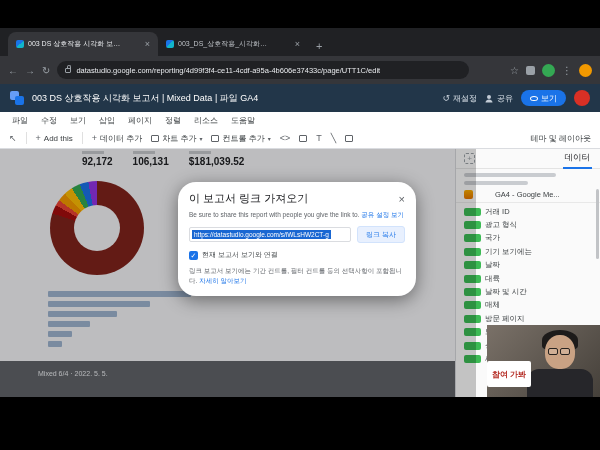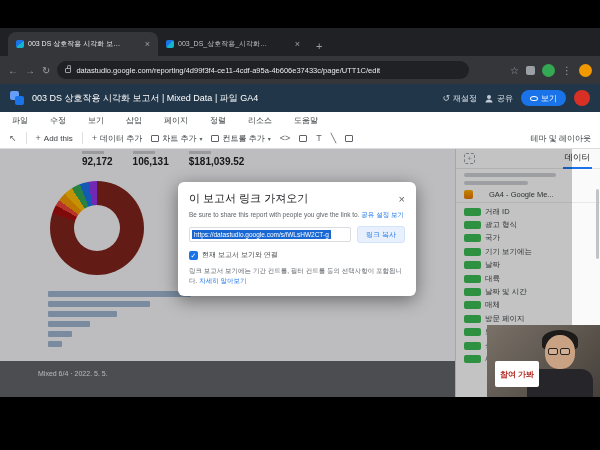--- a/index.html
+++ b/index.html
@@ -37,34 +37,34 @@
   .ds-logo .b { left:5px; top:5px; width:9px; height:9px; background:#1a73e8; }
   .ds-title { font-size:9px; color:#fff; white-space:nowrap; overflow:hidden; }
   .hd-spacer { flex:1; }
   .hd-btn { display:flex; align-items:center; gap:3px; font-size:8px; color:#dbe3ea; }
   .hd-ico { font-size:9px; color:#c3ccd6; }
   .view-btn { height:16px; padding:0 9px; border-radius:9px; background:#1a73e8; color:#fff;
               font-size:8px; display:flex; align-items:center; gap:3px; }
   .eye { width:8px; height:5px; border:1px solid #fff; border-radius:50%; position:relative; }
   .avatar-hd { width:16px; height:16px; border-radius:50%; background:#d93025; }
 
-  .menubar { height:16px; background:#fff; display:flex; align-items:center; gap:22px;
+  .menubar { height:16px; background:#fff; display:flex; align-items:center; gap:13px;
              padding:0 12px; font-size:8px; color:#3c4043; }
   .toolbar { height:21px; background:#fff; border-bottom:1px solid #dadce0; display:flex;
              align-items:center; gap:9px; padding:0 9px; font-size:8px; color:#3c4043; }
   .tb-chip { display:flex; align-items:center; gap:3px; white-space:nowrap; }
   .tb-plus { color:#5f6368; font-size:9px; }
   .tb-caret { font-size:6px; color:#5f6368; }
   .tb-ico { color:#5f6368; font-size:9px; }
   .tb-sq { width:8px; height:7px; border:1px solid #5f6368; border-radius:1px; }
   .tb-div { width:1px; height:12px; background:#e0e0e0; }
   .tb-spacer { flex:1; }
 
   
-  .main { position:absolute; left:0; top:121px; width:572px; height:248px; background:#86efac; }
+  .main { position:absolute; left:0; top:121px; width:476px; height:248px; background:#86efac; }
   .canvas { position:absolute; left:0; top:0; width:455px; height:248px; }
   .page { position:absolute; left:0; top:0; width:455px; height:212px; background:#f2f3f5; }
   .page-below { position:absolute; left:0; top:212px; width:455px; height:36px; background:#606368; }
   .footer-text { position:absolute; left:38px; top:9px; font-size:7px; color:#e8eaed; }
 
   .scores { position:absolute; left:82px; top:2px; display:flex; gap:20px; }
   .score-label { width:22px; height:3px; background:#c4c7cb; margin-bottom:2px; }
   .score-value { font-size:10px; font-weight:bold; color:#202124; }
 
   .donut { position:absolute; left:50px; top:32px; width:94px; height:94px; border-radius:50%; }
@@ -77,34 +77,34 @@
   
   .panel { position:absolute; left:455px; top:0; width:145px; height:248px; background:#fafafa;
            border-left:1px solid #d5d7da; }
   .panel-head { height:20px; display:flex; align-items:center; padding:0 8px;
                 border-bottom:1px solid #e3e3e3; }
   .dash-sq { width:11px; height:11px; border:1px dashed #9aa0a6; border-radius:2px; color:#9aa0a6;
              font-size:8px; line-height:10px; text-align:center; }
   .panel-tab { margin-left:auto; font-size:8.5px; color:#202124; border-bottom:2px solid #1a73e8;
                height:20px; display:flex; align-items:center; padding:0 2px; }
   .hint-line { height:4px; background:#c9ccd0; border-radius:2px; margin:4px 8px 0; }
-  .source-row { display:flex; align-items:flex-start; gap:16px; padding:5px 8px 3px; font-size:7.5px;
+  .source-row { display:flex; align-items:flex-start; gap:22px; padding:5px 8px 3px; font-size:7.5px;
                 color:#3c4043; border-bottom:1px solid #e8e8e8; }
   .ga4-ico { width:9px; height:9px; border-radius:2px; flex:none;
              background:linear-gradient(180deg,#f9ab00,#e37400); }
   .fields { padding:2px 8px; }
   .field { display:flex; align-items:center; gap:4px; height:13.4px; }
   .chip { width:17px; height:8px; border-radius:2px; background:#3cba54; flex:none; }
   .field-label { font-size:7.5px; color:#3c4043; white-space:nowrap; overflow:hidden; }
   .scrollbar { position:absolute; right:1px; top:40px; width:3px; height:70px; background:#c1c3c6;
                border-radius:2px; }
 
   
   .scrim { position:absolute; inset:0; background:rgba(0,0,0,0.22); }
-  .modal { position:absolute; left:178px; top:33px; width:238px; background:#fff; border-radius:6px;
+  .modal { position:absolute; left:178px; top:33px; width:238px; background:#fff; border-radius:18px;
            box-shadow:0 4px 18px rgba(0,0,0,.45); padding:9px 11px 10px; }
   .modal-head { display:flex; align-items:center; }
   .modal-title { font-size:11px; color:#202124; }
   .modal-close { margin-left:auto; font-size:11px; color:#5f6368; }
   .modal-sub { margin-top:5px; font-size:6.5px; color:#5f6368; white-space:nowrap; overflow:hidden; }
   .link-blue { color:#1a73e8; }
   .url-row { margin-top:6px; display:flex; gap:6px; align-items:center; }
   .url-input { flex:1; height:15px; border:1px solid #dadce0; border-radius:2px; display:flex;
                align-items:center; padding:0 2px; overflow:hidden; }
   .url-sel { background:#1967d2; color:#fff; font-size:6.5px; white-space:nowrap; padding:1px 2px; }
@@ -123,21 +123,21 @@
           border-radius:50% 50% 20% 20%; }
   .head { position:absolute; left:58px; top:10px; width:30px; height:34px; background:#c9a284;
           border-radius:48% 48% 44% 44%; }
   .glasses { position:absolute; left:61px; top:23px; display:flex; gap:2px; }
   .lens { width:10px; height:7px; border:1px solid #26221f; border-radius:2px;
           background:rgba(255,255,255,.14); }
   .torso { position:absolute; left:40px; top:44px; width:66px; height:30px; background:#26262a;
            border-radius:12px 12px 0 0; }
   .caption { position:absolute; left:0; bottom:10px; width:44px; height:26px; background:#fff;
              border-radius:2px; display:flex; align-items:center; justify-content:center;
-             font-size:8px; font-weight:bold; color:#b3261e;margin-left:8px; }
+             font-size:8px; font-weight:bold; color:#b3261e; }
 </style>
 </head>
 <body>
 
 <div class="frame">
 
   <div class="browser">
 
     <div class="tabbar">
       <div class="tab active">

